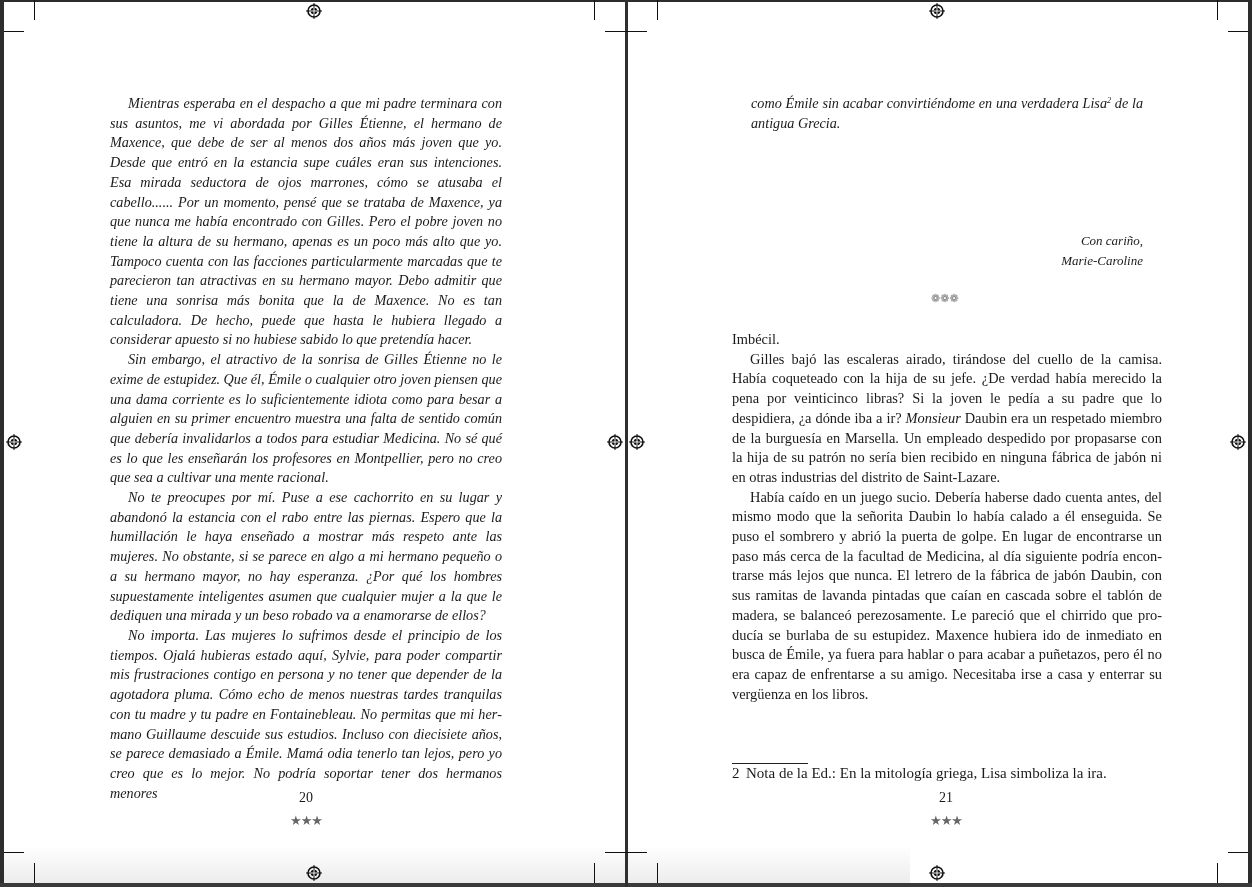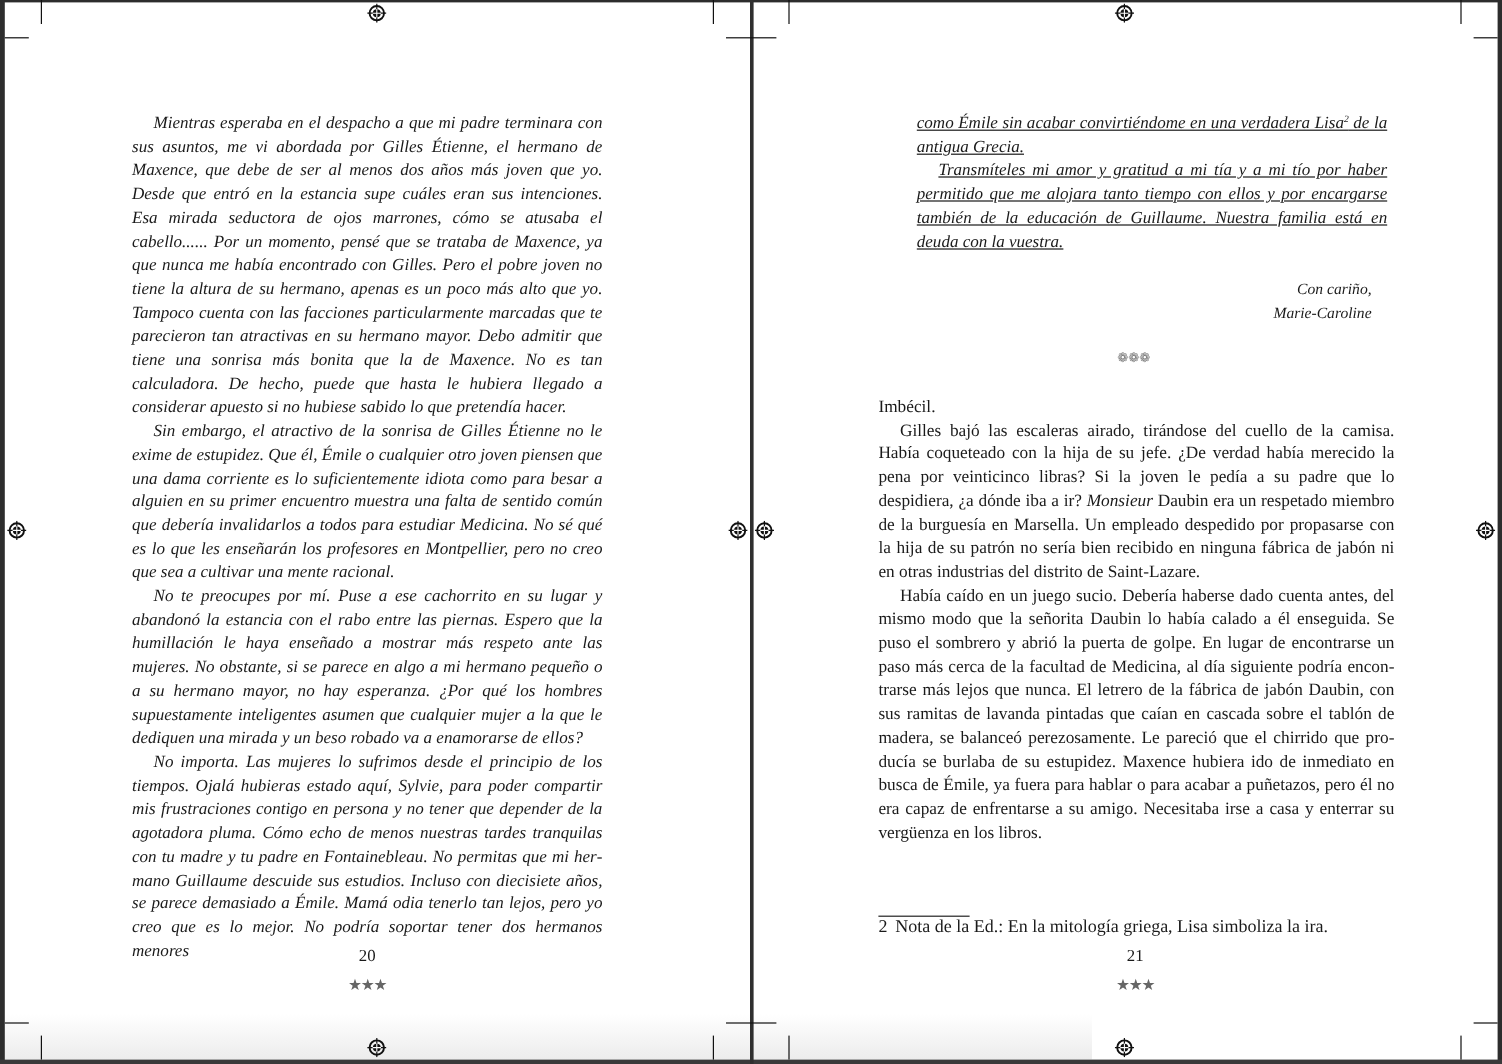--- a/index.html
+++ b/index.html
@@ -30,21 +30,21 @@
   .page.left { left:110px; width:392px; }
   .page.right { left:732px; width:430px; }
 
   .body-text { position:absolute; font-size:14.2px; line-height:19.7px; text-align:justify; hyphens:manual; }
   .body-text p { margin:0; text-indent:18px; }
   .body-text p.noindent { text-indent:0; }
   .italic { font-style:italic; }
 
   .left .body-text { top:94px; left:0; width:392px; }
 
-  .right .letter-text { top:94px; left:32px; width:392px;text-decoration:underline; }
+  .right .letter-text { top:94px; left:19px; width:392px; }
   .closing { position:absolute; top:231px; right:19px; text-align:right; font-size:13px; line-height:19.7px; font-style:italic; }
   .section-break { position:absolute; top:292px; left:199px; font-size:11px; color:#777; letter-spacing:0px; }
   .right .prose-text { top:330px; left:0; width:430px; font-size:14.4px; }
 
   .fn-rule { position:absolute; top:763px; left:0; width:76px; height:1px; background:#222; }
   .footnote { position:absolute; top:767px; left:0; font-size:15px; line-height:13px; }
   .footnote .num { display:inline-block; width:14px; }
   sup { font-size:8px; line-height:0; vertical-align:5px; }
 
   .folio { position:absolute; top:790px; width:60px; text-align:center; font-size:14px; }
@@ -169,21 +169,20 @@
     <p>No te preocupes por mí. Puse a ese cachorrito en su lugar y abando­nó la estancia con el rabo entre las piernas. Espero que la humillación le haya enseñado a mostrar más respeto ante las mujeres. No obstante, si se parece en algo a mi hermano pequeño o a su hermano mayor, no hay esperanza. ¿Por qué los hombres supuestamente inteligentes asu­men que cualquier mujer a la que le dediquen una mirada y un beso robado va a enamorarse de ellos?</p>
     <p>No importa. Las mujeres lo sufrimos desde el principio de los tiempos. Ojalá hubieras estado aquí, Sylvie, para poder compartir mis frustraciones contigo en persona y no tener que depender de la agotadora pluma. Cómo echo de menos nuestras tardes tranquilas con tu madre y tu padre en Fontainebleau. No permitas que mi her­mano Guillaume descuide sus estudios. Incluso con diecisiete años, se parece demasiado a Émile. Mamá odia tenerlo tan lejos, pero yo creo que es lo mejor. No podría soportar tener dos hermanos menores</p>
   </div>
   <div class="folio">20</div>
   <div class="stars">★★★</div>
 </div>
 
 <div class="page right">
   <div class="body-text italic letter-text">
     <p class="noindent"><span>como Émile sin acabar convirtiéndome en una verdadera Lisa</span><sup>2</sup><span> de la antigua Grecia.</span></p>
-    <p>Transmíteles mi amor y gratitud a mi tía y a mi tío por haber permitido que me alojara tanto tiempo con ellos y por encargarse tam­bién de la educación de Guillaume. Nuestra familia está en deuda con la vuestra.</p>
   </div>
   <div class="closing">
     <div>Con cariño,</div>
     <div>Marie-Caroline</div>
   </div>
   <div class="section-break">❁❁❁</div>
 
   <div class="body-text prose-text">
     <p class="noindent">Imbécil.</p>
     <p><span>Gilles bajó las escaleras airado, tirándose del cuello de la camisa. Había coqueteado con la hija de su jefe. ¿De verdad había merecido la pena por veinticinco libras? Si la joven le pedía a su padre que lo despidiera, ¿a dón­de iba a ir? </span><em>Monsieur</em><span> Daubin era un respetado miembro de la burguesía en Marsella. Un empleado despedido por propasarse con la hija de su pa­trón no sería bien recibido en ninguna fábrica de jabón ni en otras indus­trias del distrito de Saint-Lazare.</span></p>

